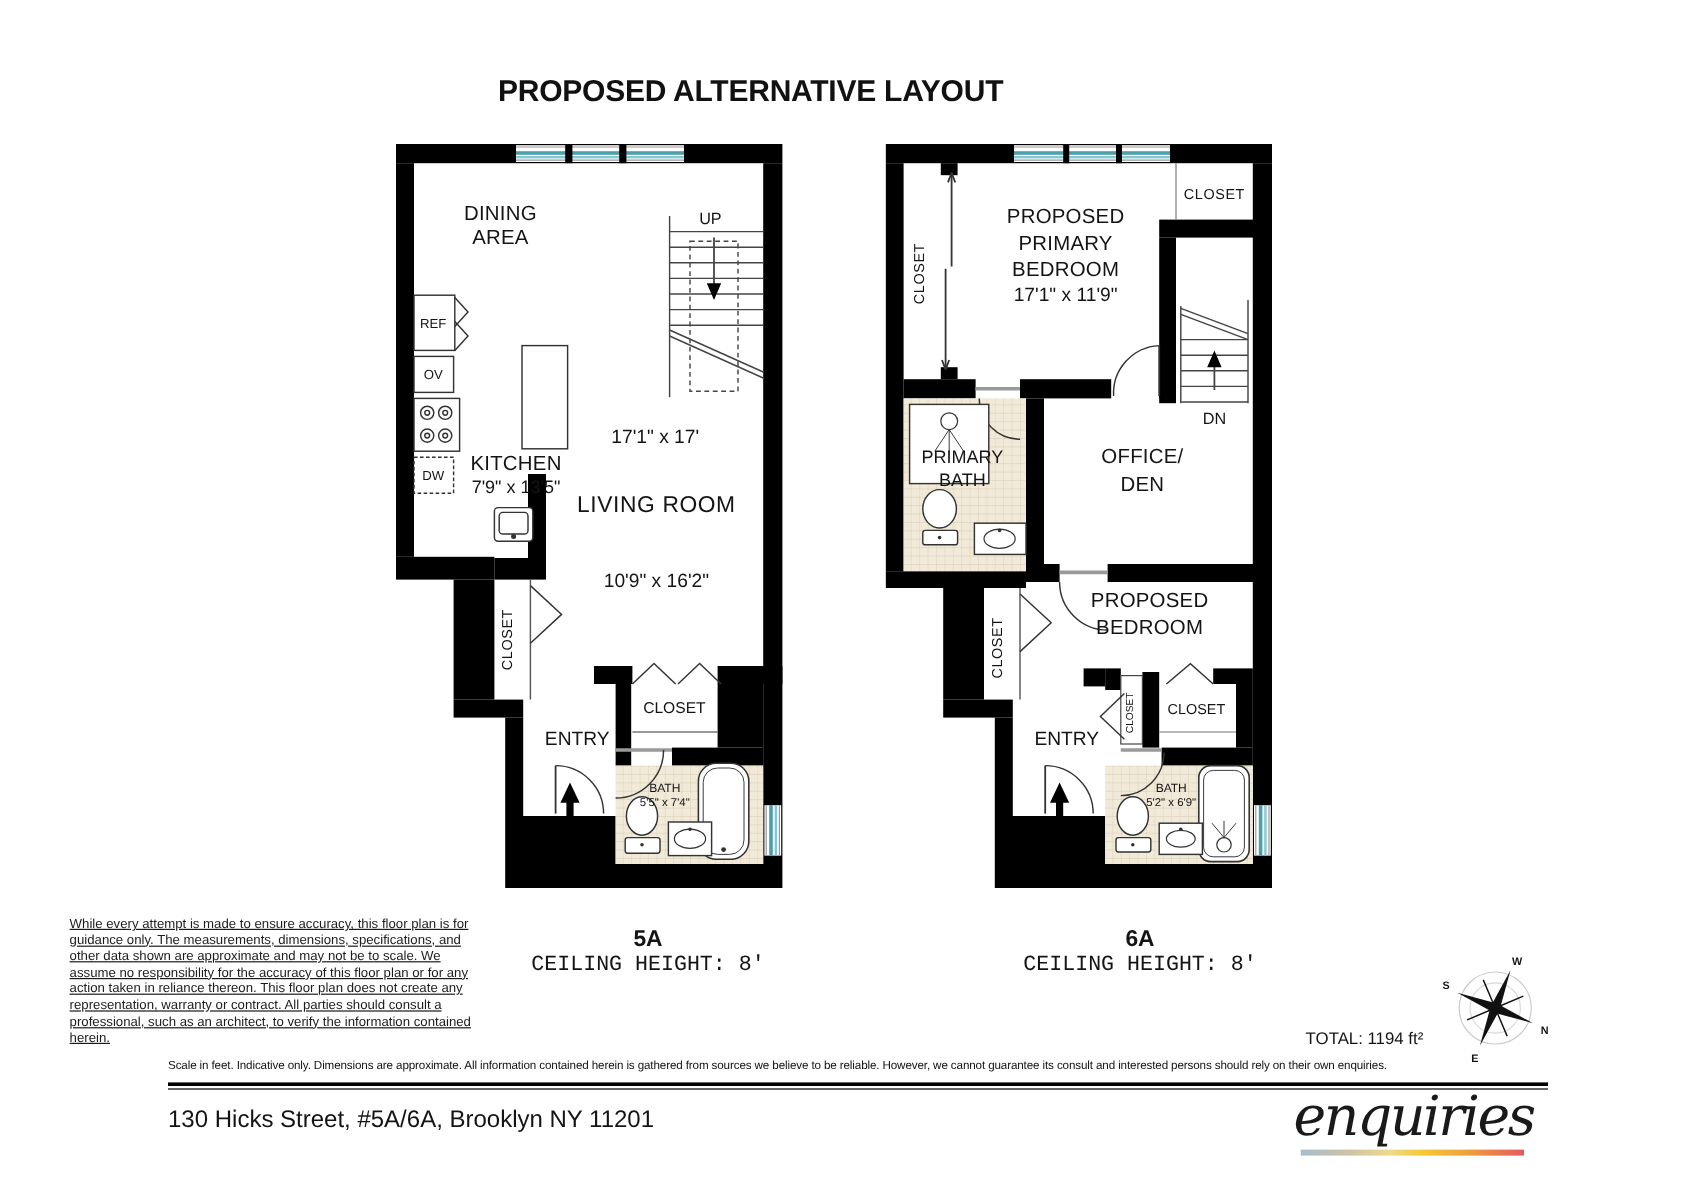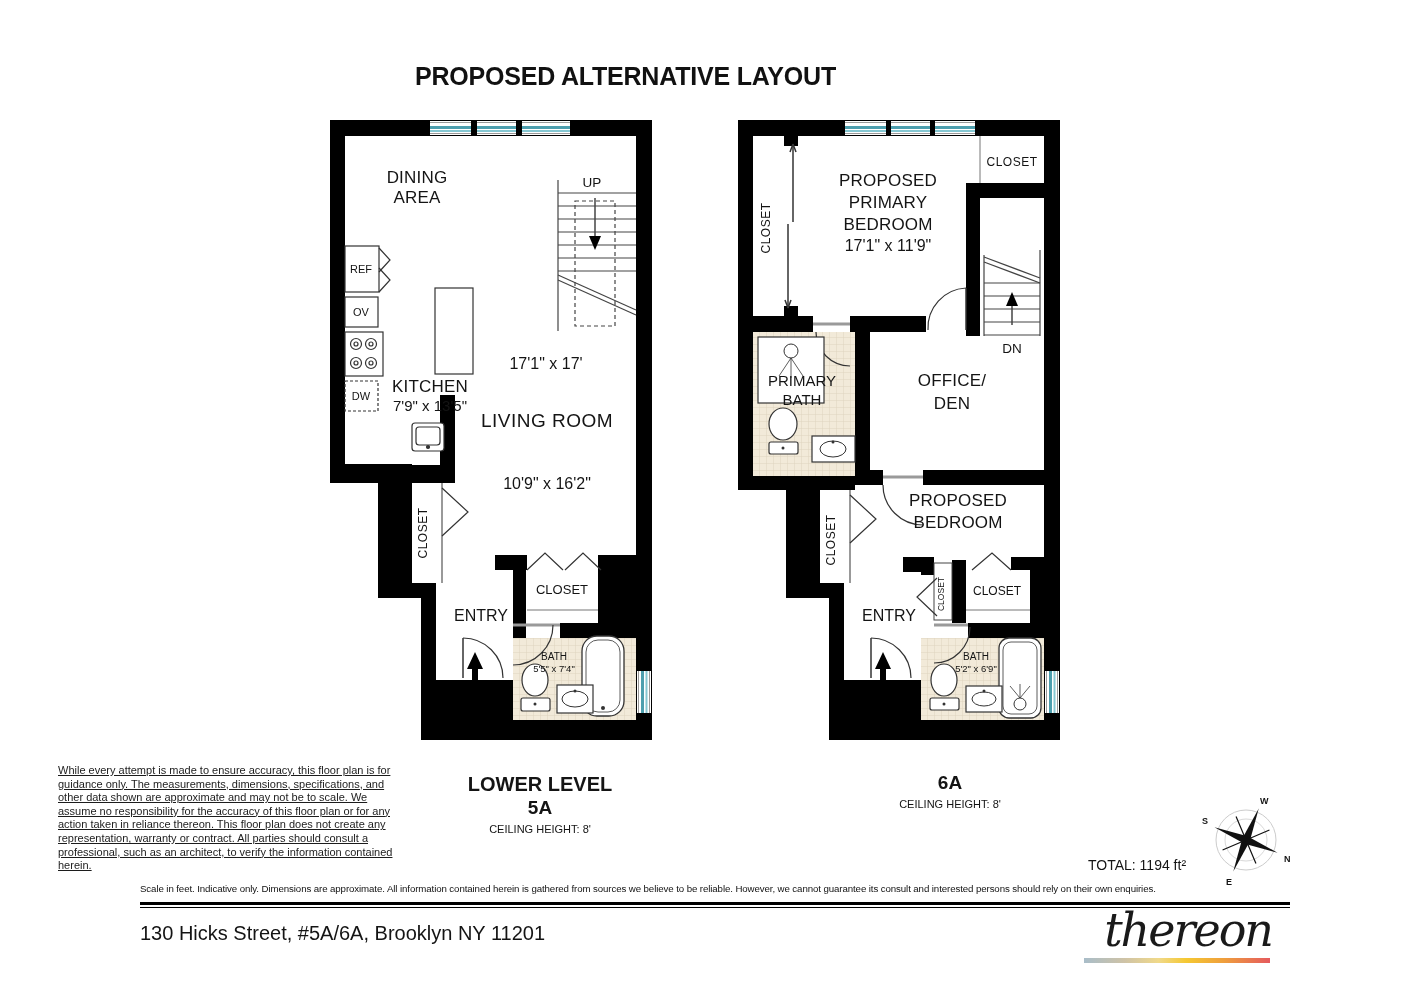--- a/index.html
+++ b/index.html
@@ -18,21 +18,21 @@
   .sm-lb{font-size:11px;}
   .cl-lb{font-size:12px;letter-spacing:0.5px;}
   .tiny-lb{font-size:9.5px;}
   .updn-lb{font-size:13.5px;}
   #disclaimer{left:58px;top:764px;width:342px;font-size:11px;line-height:13.6px;color:#1c1c1c;text-decoration:underline;}
   .level-block{width:240px;text-align:center;}
   #level-lower{left:420px;top:772px;}
   #level-upper{left:830px;top:772px;}
   .level-name{font-size:20px;font-weight:bold;line-height:25px;}
   .level-unit{font-size:19px;font-weight:bold;line-height:22px;}
-  .level-ceiling{font-size:11px;line-height:21px;}
+  .level-ceiling{font-size:18px;line-height:21px;font-family:Liberation Mono, monospace;}
   #total{left:1088px;top:857px;font-size:14px;}
   #compass{left:1180px;top:790px;}
   #scale-note{left:140px;top:883px;width:1152px;font-size:9.7px;letter-spacing:-0.1px;
               white-space:nowrap;color:#111;}
   #rule-thick{left:140px;top:902px;width:1150px;height:3px;background:#000;}
   #rule-thin{left:140px;top:907px;width:1150px;height:1px;background:#000;}
   #address{left:140px;top:922px;font-size:20px;color:#141414;}
   #brand{left:1078px;top:906px;width:194px;text-align:right;
          font-family:"DejaVu Serif",serif;font-style:italic;font-size:46px;
          letter-spacing:-2px;color:#1a1a1a;line-height:48px;}
@@ -330,21 +330,20 @@
   <text x="151" y="501" text-anchor="middle" style="font-size:16px">ENTRY</text>
   <text x="206" y="474" text-anchor="middle" style="font-size:8.5px" transform="rotate(-90 206 474)">CLOSET</text>
   <text x="259" y="475" text-anchor="middle" style="font-size:12px">CLOSET</text>
   <text x="238" y="540" text-anchor="middle" style="font-size:10px">BATH</text>
   <text x="238" y="552" text-anchor="middle" class="tiny-lb">5'2" x 6'9"</text>
 </svg>
 
 <div id="disclaimer" class="abs">While every attempt is made to ensure accuracy, this floor plan is for guidance only. The measurements, dimensions, specifications, and other data shown are approximate and may not be to scale.  We assume no responsibility for the accuracy of this floor plan or for any action taken in reliance thereon. This floor plan does not create any representation, warranty or contract. All parties should consult a professional, such as an architect, to verify the information contained herein.</div>
 
 <div id="level-lower" class="abs level-block">
-  <div class="level-name">LOWER LEVEL</div>
   <div class="level-unit">5A</div>
   <div class="level-ceiling">CEILING HEIGHT: 8'</div>
 </div>
 
 <div id="level-upper" class="abs level-block">
   <div class="level-unit">6A</div>
   <div class="level-ceiling">CEILING HEIGHT: 8'</div>
 </div>
 
 <div id="total" class="abs">TOTAL: 1194 ft²</div>
@@ -362,14 +361,14 @@
   <text x="80" y="14" style="font-size:9px;font-weight:bold">W</text>
   <text x="22" y="34" style="font-size:9px;font-weight:bold">S</text>
   <text x="104" y="72" style="font-size:9px;font-weight:bold">N</text>
   <text x="46" y="95" style="font-size:9px;font-weight:bold">E</text>
 </svg>
 
 <div id="scale-note" class="abs">Scale in feet. Indicative only. Dimensions are approximate. All information contained herein is gathered from sources we believe to be reliable. However, we cannot guarantee its consult and interested persons should rely on their own enquiries.</div>
 <div id="rule-thick" class="abs"></div>
 <div id="rule-thin" class="abs"></div>
 <div id="address" class="abs">130 Hicks Street, #5A/6A, Brooklyn NY 11201</div>
-<div id="brand" class="abs">thereon</div>
+<div id="brand" class="abs">enquiries</div>
 <div id="brand-bar" class="abs"></div>
 
 </body></html>

